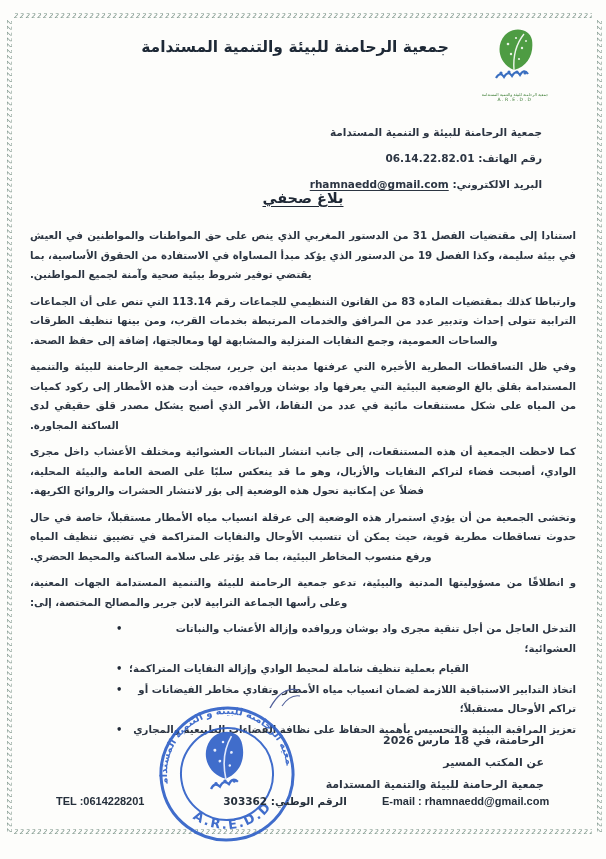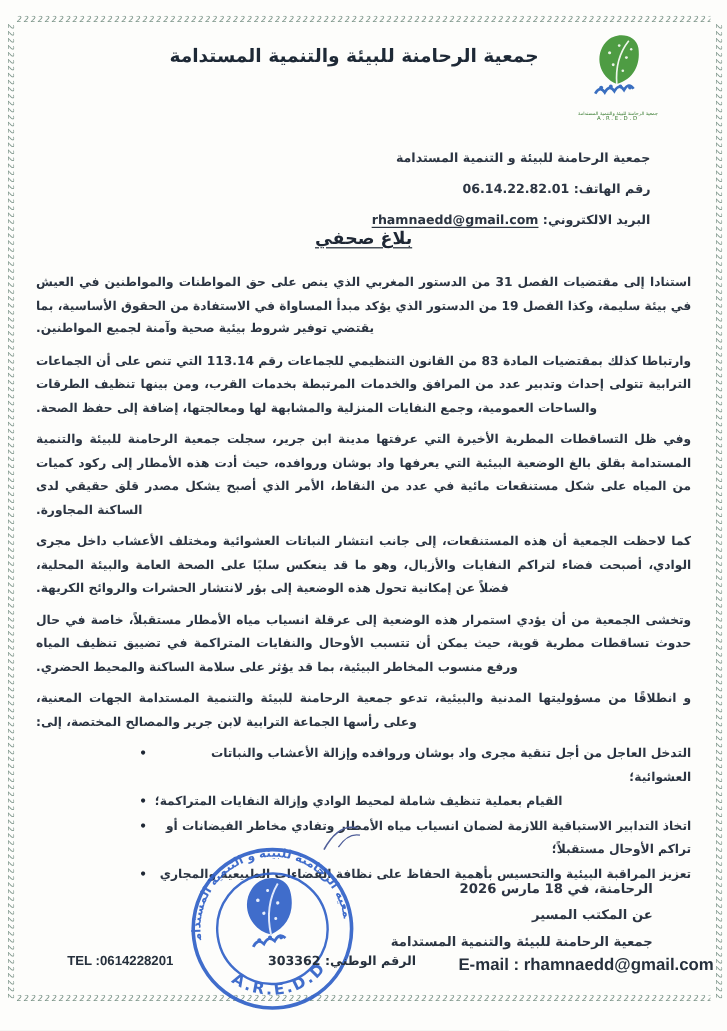--- a/index.html
+++ b/index.html
@@ -49,21 +49,21 @@
   
   .stamp{position:absolute;top:690px;left:143px;width:168px;height:168px;
     transform:rotate(-8deg);opacity:.92;z-index:2;}
   .sig-mark{position:absolute;top:682px;left:264px;z-index:2;}
   
   .footer-tel{position:absolute;top:795px;left:56px;font-family:"Liberation Sans",sans-serif;
     font-size:11px;font-weight:bold;color:#26303c;z-index:3;}
   .footer-national{position:absolute;top:795px;left:222px;width:126px;direction:rtl;
     white-space:nowrap;font-size:10.5px;font-weight:bold;color:#26303c;z-index:3;text-align:center;}
   .footer-email{position:absolute;top:795px;left:382px;font-family:"Liberation Sans",sans-serif;
-    font-size:14px;font-weight:bold;color:#26303c;z-index:3;}
+    font-size:11px;font-weight:bold;color:#26303c;z-index:3;}
 </style>
 </head>
 <body>
 
 <div class="page">
 
   <div class="border-run b-top">222222222222222222222222222222222222222222222222222222222222222222222222222222222222222222222222222222222222222222222222222222222222222222222222222222</div>
   <div class="border-run b-bottom">222222222222222222222222222222222222222222222222222222222222222222222222222222222222222222222222222222222222222222222222222222222222222222222222222222</div>
   <div class="border-run b-left">22222222222222222222222222222222222222222222222222222222222222222222222222222222222222222222222222222222222222222222222222222222222222222222222222222222222222222222222222222222222222222222222222222222</div>
   <div class="border-run b-right">22222222222222222222222222222222222222222222222222222222222222222222222222222222222222222222222222222222222222222222222222222222222222222222222222222222222222222222222222222222222222222222222222222222</div>

